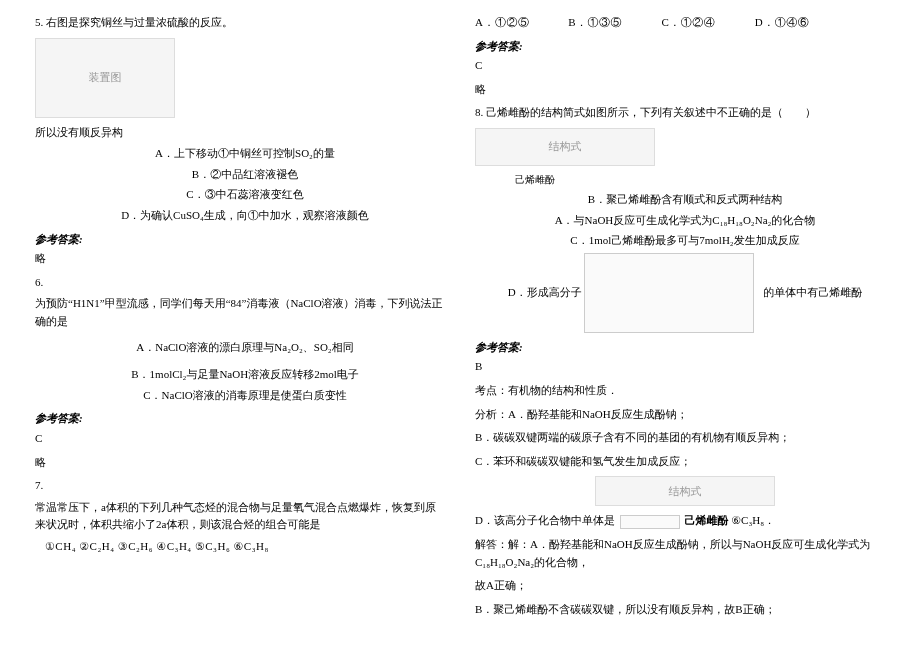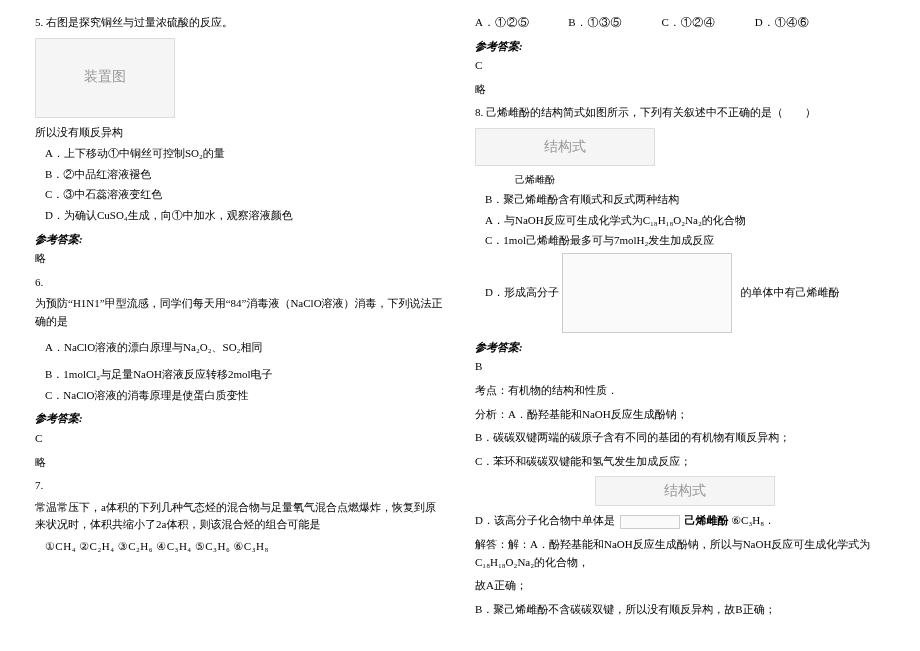--- a/index.html
+++ b/index.html
@@ -23,35 +23,35 @@
     .q-stem { margin: 4px 0; }
     .figure-placeholder {
       width: 140px;
       height: 80px;
       background: #f5f5f5;
       border: 1px solid #ddd;
       margin: 6px 0;
       display: flex;
       align-items: center;
       justify-content: center;
-      font-size: 14px;
+      font-size: 11px;
       color: #999;
     }
     .figure-sm {
       width: 180px; height: 38px;
     }
     .figure-tiny {
       width: 60px; height: 14px;
       display: inline-block;
       vertical-align: middle;
       border: 1px solid #ccc;
       background: #fafafa;
       margin: 0 2px;
     }
-    .option { margin: 3px 0 3px 10px; }
+    .option { margin: 3px 0 3px 10px; text-align: center; }
     .ans-header { font-weight: bold; margin: 6px 0 2px 0; font-style: italic; }
     .ans-body { margin: 2px 0 6px 0; }
     .choice-row { margin: 4px 0; letter-spacing: 0.5px; }
     .mc-row span { display: inline-block; min-width: 90px; }
     .indent { margin-left: 10px; }
     .fig-struct {
       width: 170px; height: 80px;
       border: 1px solid #ccc;
       background: #fafafa;
       display: inline-block;

